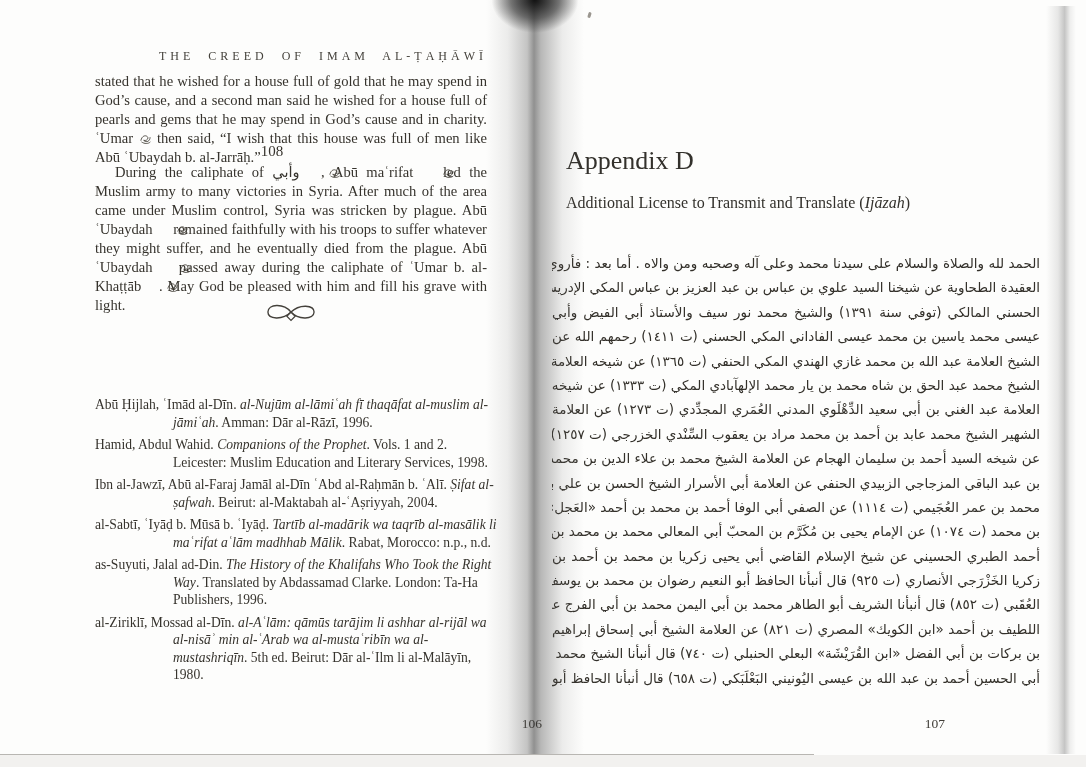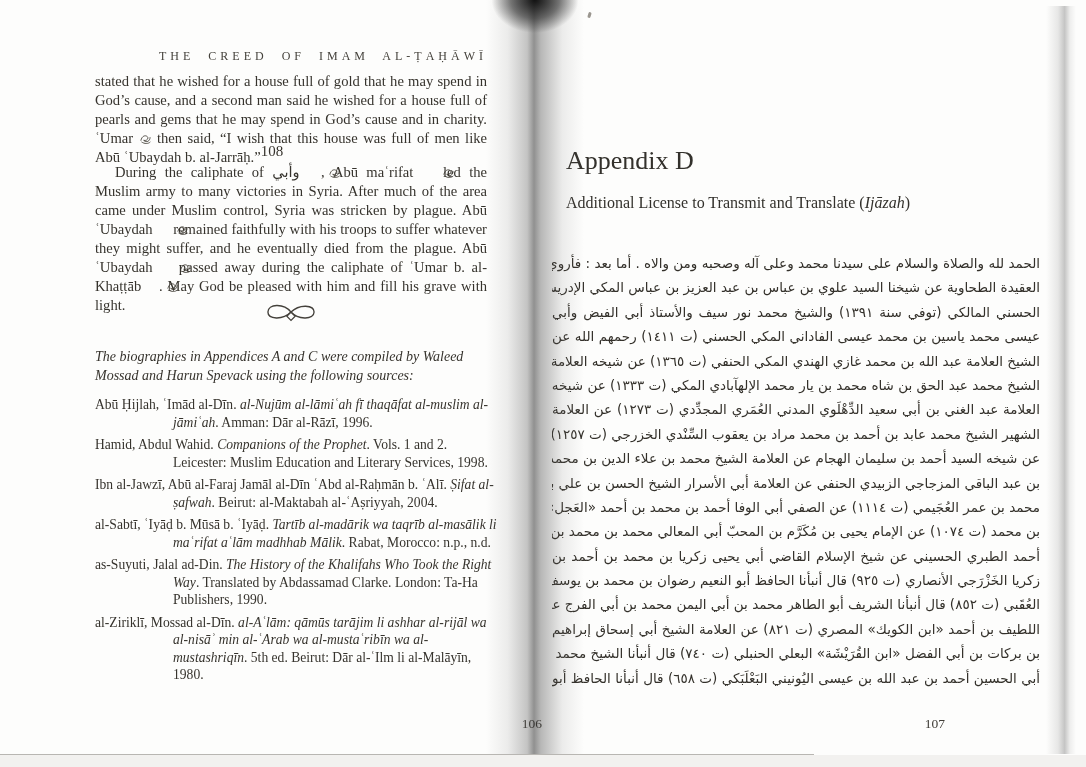--- a/index.html
+++ b/index.html
@@ -76,28 +76,27 @@
 
   <div class="fleuron">
     <span>
       <svg viewBox="0 0 64 26" width="60" height="24">
         <path d="M32 12 C24 2, 7 3, 7 12 C7 20, 23 21, 32 12 C41 3, 57 4, 57 12 C57 20, 40 21, 32 12 Z" fill="none" stroke="#44413b" stroke-width="1.5"></path>
         <path d="M32 12 l4.5 4.5 L32 21 l-4.5 -4.5 Z" fill="none" stroke="#44413b" stroke-width="1.3"></path>
       </svg>
     </span>
   </div>
 
-  <div class="note">The biographies in Appendices A and C were compiled by Waleed Mossad and Harun Spevack using the following sources:</div>
 
   <div class="biblio">
     <div class="entry"><span>Abū Ḥijlah, ʿImād al-Dīn. </span><span class="it">al-Nujūm al-lāmiʿah fī thaqāfat al-muslim al-jāmiʿah</span><span>. Amman: Dār al-Rāzī, 1996.</span></div>
     <div class="entry"><span>Hamid, Abdul Wahid. </span><span class="it">Companions of the Prophet</span><span>. Vols. 1 and 2. Leicester: Muslim Education and Literary Services, 1998.</span></div>
     <div class="entry"><span>Ibn al-Jawzī, Abū al-Faraj Jamāl al-Dīn ʿAbd al-Raḥmān b. ʿAlī. </span><span class="it">Ṣifat al-ṣafwah</span><span>. Beirut: al-Maktabah al-ʿAṣriyyah, 2004.</span></div>
     <div class="entry"><span>al-Sabtī, ʿIyāḍ b. Mūsā b. ʿIyāḍ. </span><span class="it">Tartīb al-madārik wa taqrīb al-masālik li maʿrifat aʿlām madhhab Mālik</span><span>. Rabat, Morocco: n.p., n.d.</span></div>
-    <div class="entry"><span>as-Suyuti, Jalal ad-Din. </span><span class="it">The History of the Khalifahs Who Took the Right Way</span><span>. Translated by Abdassamad Clarke. London: Ta-Ha Publishers, 1990.</span></div>
+    <div class="entry"><span>as-Suyuti, Jalal ad-Din. </span><span class="it">The History of the Khalifahs Who Took the Right Way</span><span>. Translated by Abdassamad Clarke. London: Ta-Ha Publishers, 1996.</span></div>
     <div class="entry"><span>al-Ziriklī, Mossad al-Dīn. </span><span class="it">al-Aʿlām: qāmūs tarājim li ashhar al-rijāl wa al-nisāʾ min al-ʿArab wa al-mustaʿribīn wa al-mustashriqīn</span><span>. 5th ed. Beirut: Dār al-ʿIlm li al-Malāyīn, 1980.</span></div>
   </div>
 
   <div id="pn-left" class="pagenum">106</div>
 
   <div class="appendix-title">Appendix D</div>
 
   <div class="appendix-subtitle"><span>Additional License to Transmit and Translate (</span><span class="it">Ijāzah</span><span>)</span></div>
 
   <div class="arabic">

